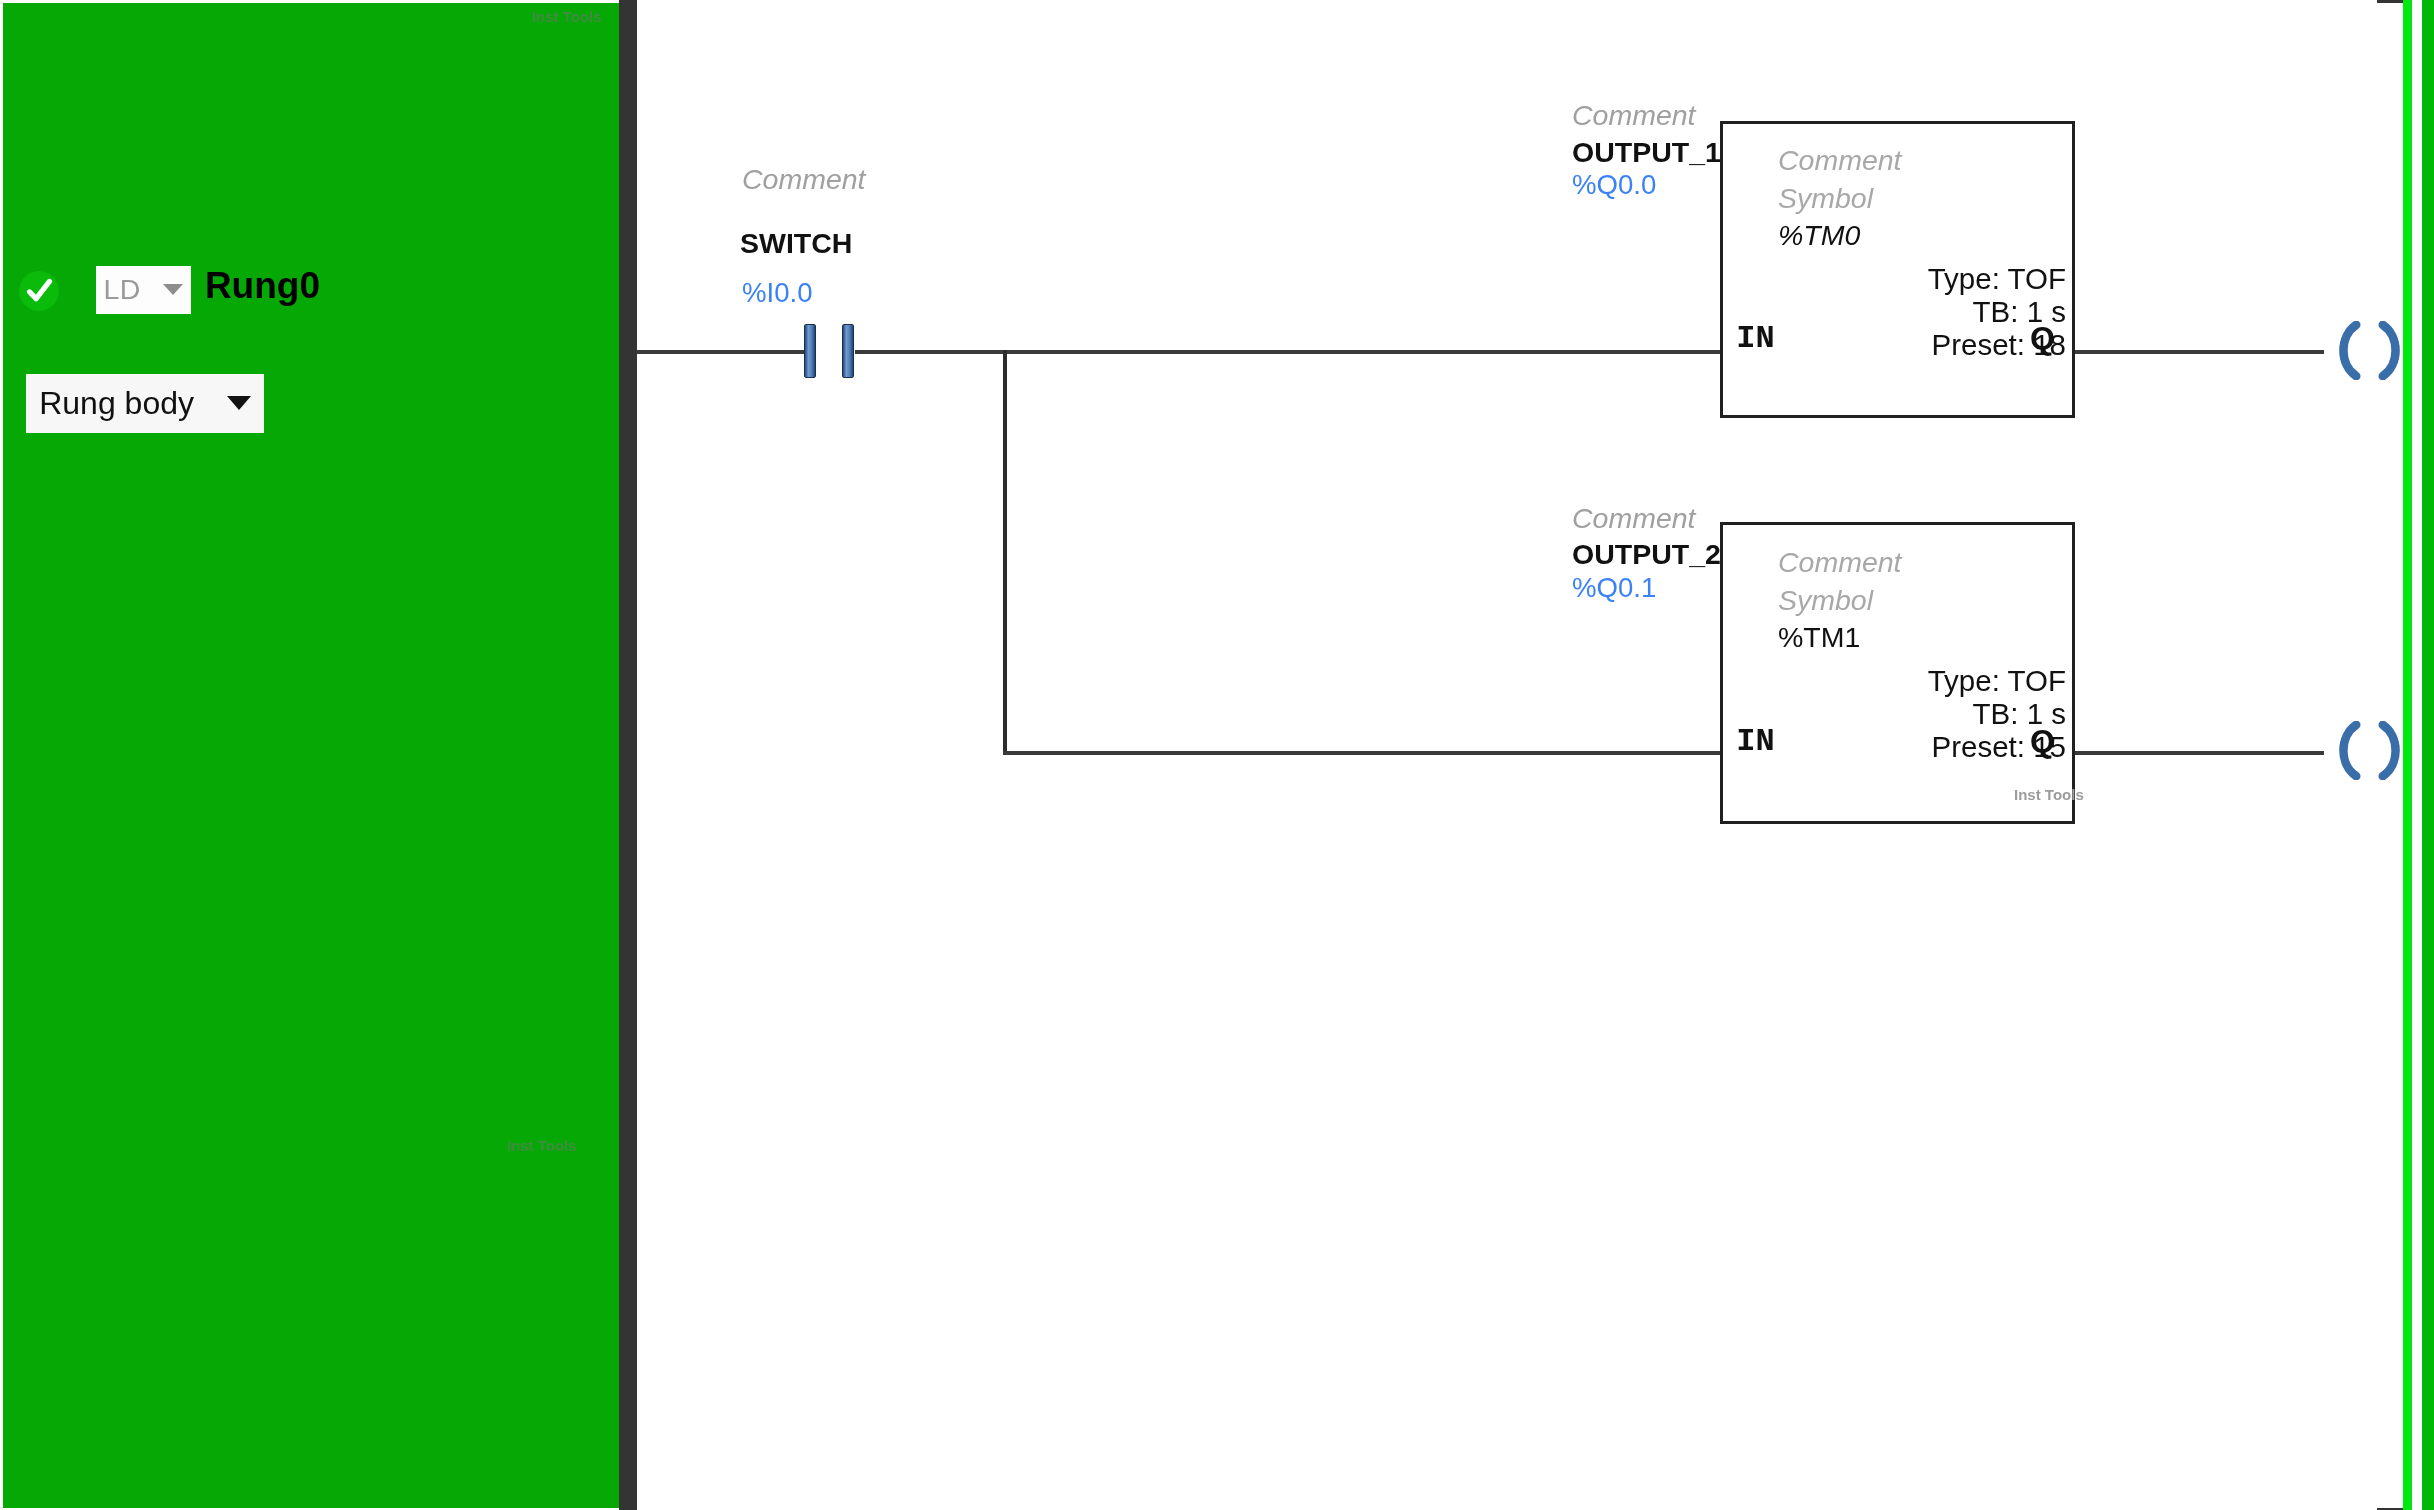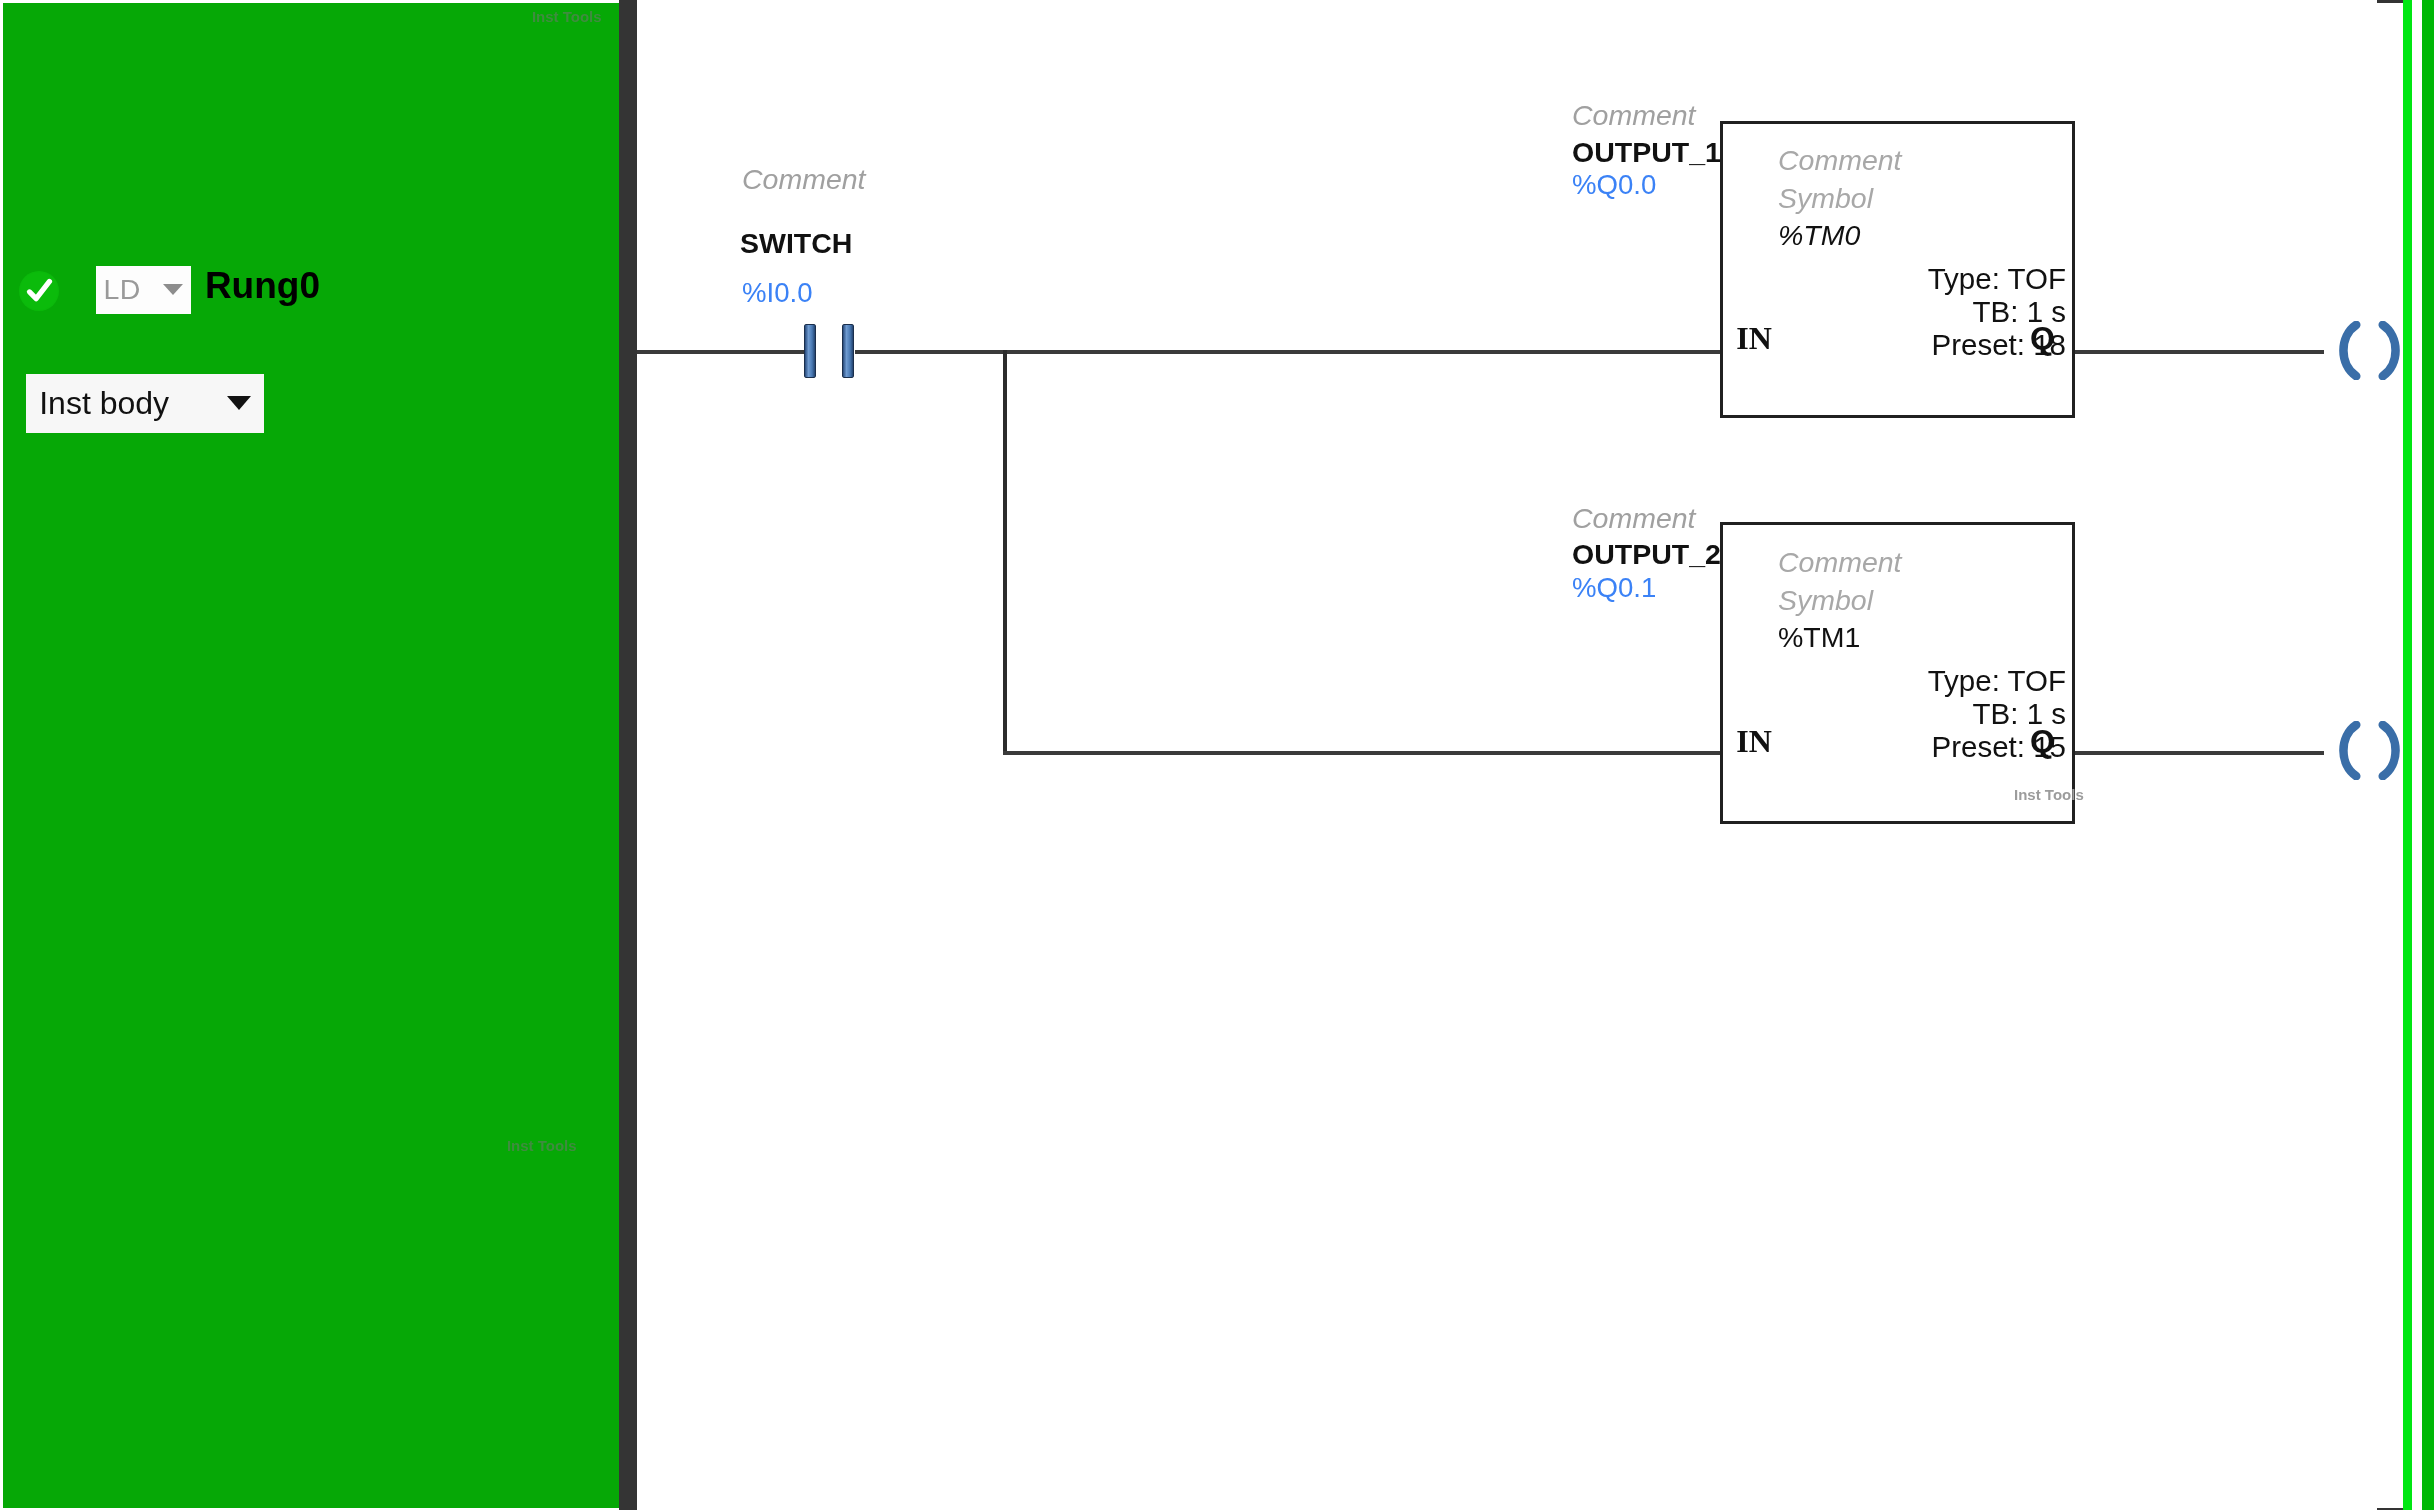--- a/index.html
+++ b/index.html
@@ -199,21 +199,21 @@
     position: absolute;
     box-sizing: border-box;
     background: #ffffff;
     border: 3.8px solid #202020;
   }
   .tb-in {
     position: absolute;
     font-size: 32px;
     font-weight: bold;
     color: #111111;
-    font-family: Liberation Serif, serif;
+    font-family: Liberation Mono, monospace;
   }
   .tb-q {
     position: absolute;
     font-size: 32px;
     font-weight: bold;
     color: #111111;
     font-family: "Liberation Sans", sans-serif;
   }
   .tb-comment {
     position: absolute;
@@ -284,21 +284,21 @@
     </div>
 
     <div class="ld-select">
       <span class="ld-text">LD</span>
       <span class="caret"></span>
     </div>
 
     <div class="rung-title">Rung0</div>
 
     <div class="rungbody-select">
-      <span class="rb-text">Inst body</span>
+      <span class="rb-text">Rung body</span>
       <span class="caret"></span>
     </div>
 
     <div class="wm wm-green" style="left:529px; top:4.8px;">Inst Tools</div>
     <div class="wm wm-green" style="left:504px; top:1134px;">Inst Tools</div>
   </div>
 
   <div class="panel-divider"></div>
 
   <div class="canvas">

